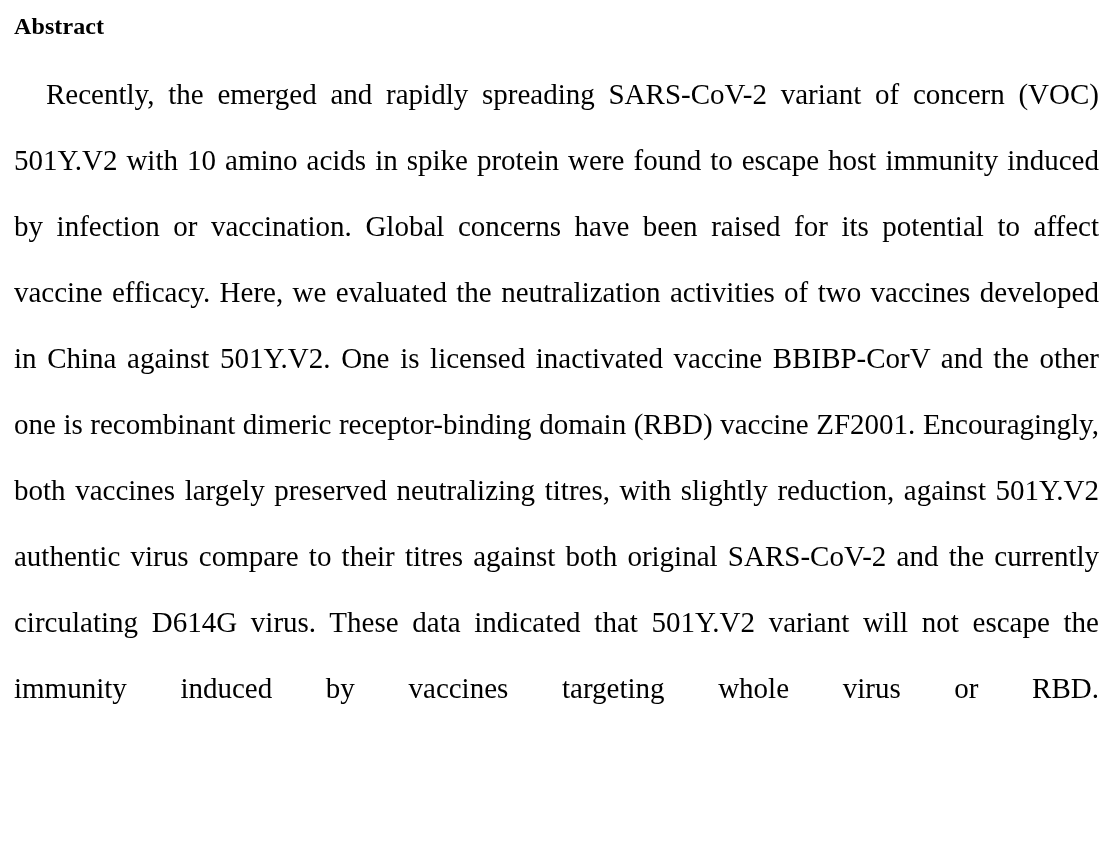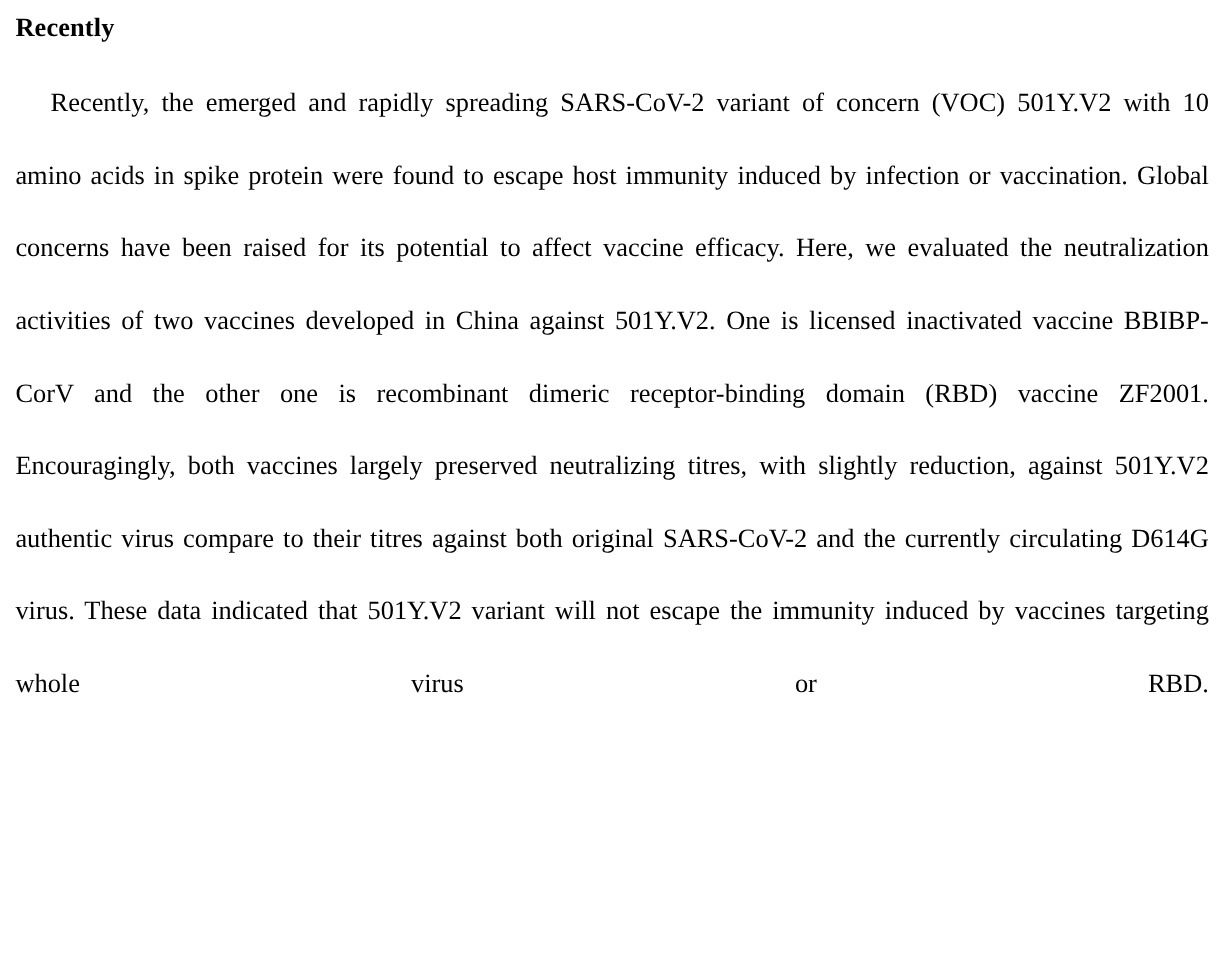--- a/index.html
+++ b/index.html
@@ -22,21 +22,21 @@
     position: relative;
   }
   .section-heading {
     font-size: 24px;
     font-weight: bold;
     line-height: 1.2;
     margin: 0 0 10px 0;
     letter-spacing: 0.1px;
   }
   .abstract-body {
-    font-size: 24px;
+    font-size: 29px;
     line-height: 66px;
     text-align: justify;
     text-justify: inter-word;
     margin: 0;
     padding-top: 10px;
   }
   .abstract-body .indent {
     display: inline-block;
     width: 32px;
   }
@@ -44,15 +44,15 @@
   .abstract-body:after {
     content: "";
     display: inline-block;
     width: 100%;
   }
 </style>
 </head>
 <body>
 
 <div class="page">
-  <h2 class="section-heading">Recently</h2>
+  <h2 class="section-heading">Abstract</h2>
   <p class="abstract-body"><span class="indent"></span><span>Recently, the emerged and rapidly spreading SARS-CoV-2 variant of concern (VOC) 501Y.V2 with 10 amino acids in spike protein were found to escape host immunity induced by infection or vaccination. Global concerns have been raised for its potential to affect vaccine efficacy. Here, we evaluated the neutralization activities of two vaccines developed in China against 501Y.V2. One is licensed inactivated vaccine BBIBP-CorV and the other one is recombinant dimeric receptor-binding domain (RBD) vaccine ZF2001. Encouragingly, both vaccines largely preserved neutralizing titres, with slightly reduction, against 501Y.V2 authentic virus compare to their titres against both original SARS-CoV-2 and the currently circulating D614G virus. These data indicated that 501Y.V2 variant will not escape the immunity induced by vaccines targeting whole virus or RBD.</span></p>
 </div>
 
 </body></html>

